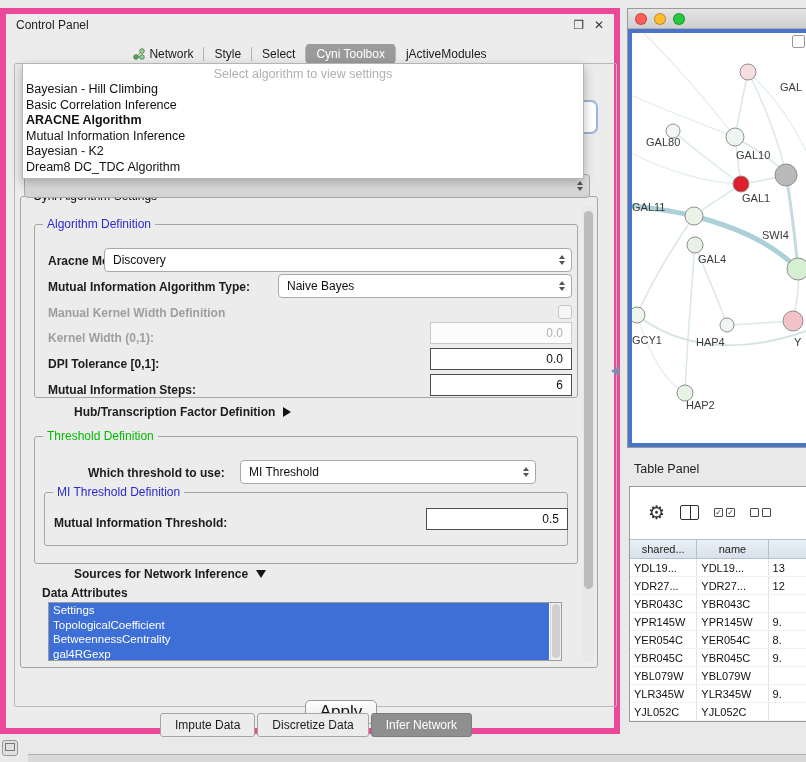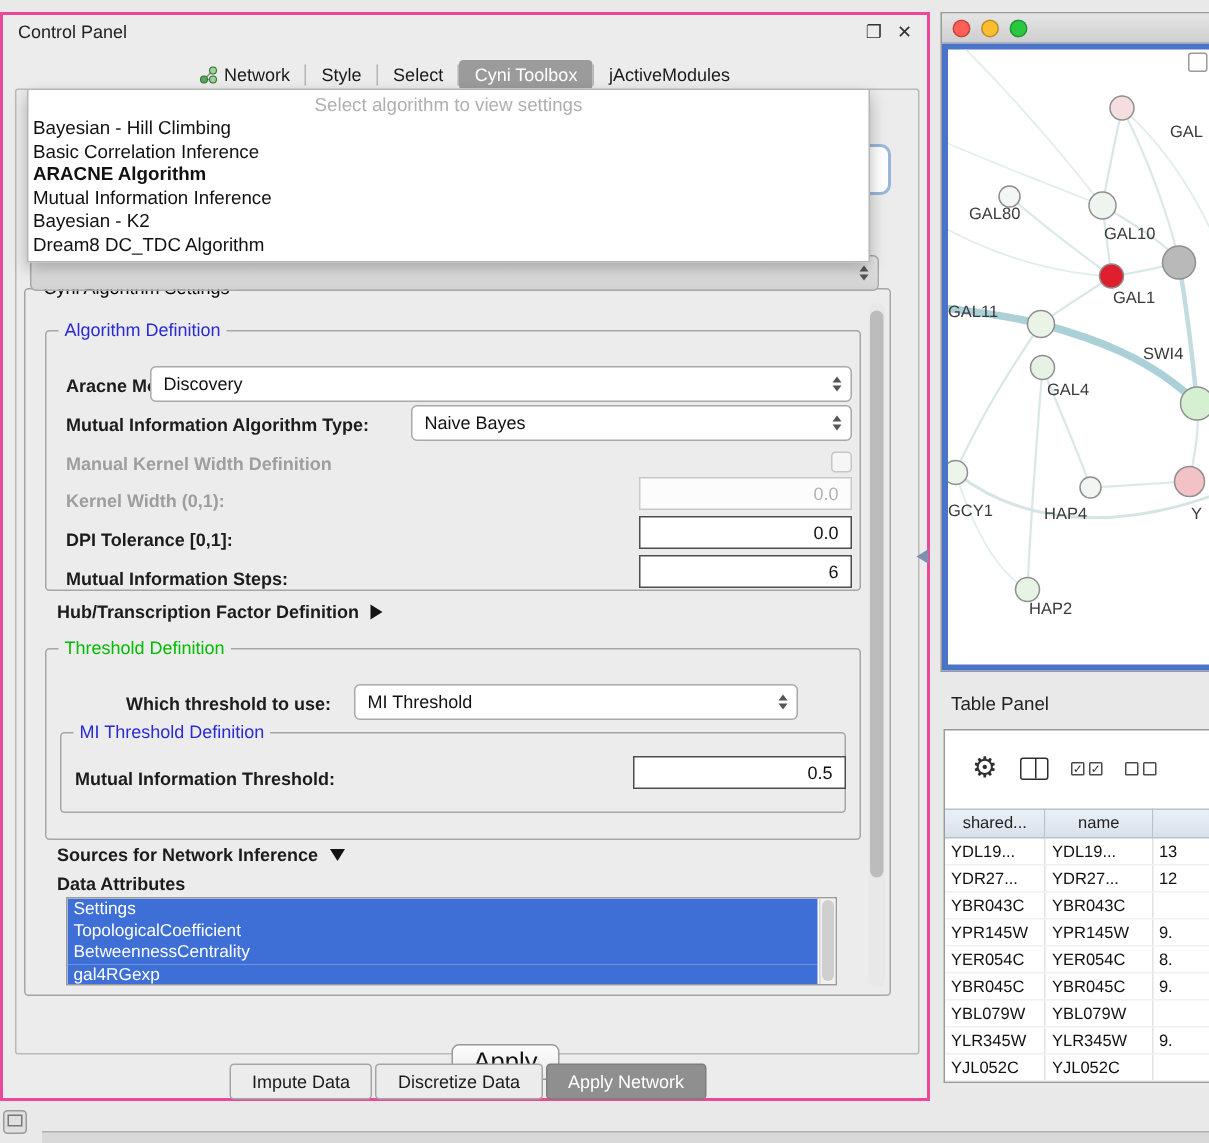--- a/index.html
+++ b/index.html
@@ -1,20 +1,20 @@
 <!DOCTYPE html>
 <html><head>
 <meta charset="utf-8">
 <style>
   html,body{margin:0;padding:0;}
   body{width:806px;height:762px;background:#e9e9e9;font-family:"Liberation Sans",sans-serif;overflow:hidden;}
   #root{position:relative;width:806px;height:762px;overflow:hidden;}
 
   
-  .win{position:absolute;background:#ececec;border:2px solid #ec4899;box-sizing:border-box;}
+  .win{position:absolute;background:#ececec;border:6px solid #ec4899;box-sizing:border-box;}
   .titlebar{height:22px;display:flex;align-items:center;padding:0 10px;font-size:12px;color:#222;}
   .winbtns{margin-left:auto;display:flex;gap:10px;font-size:12px;color:#333;}
   .winbtns span{cursor:default;}
 
   
   .tabbar{position:absolute;top:28px;left:0;width:100%;display:flex;justify-content:center;align-items:center;height:24px;}
   .tab{padding:3px 10px;font-size:12px;color:#1a1a1a;white-space:nowrap;display:flex;align-items:center;gap:4px;}
   .tab.sel{background:#9b9b9b;color:#fff;border-radius:3px;justify-content:flex-end;}
   .tsep{width:1px;height:14px;background:#b4b4b4;}
 
@@ -44,21 +44,21 @@
   .arr-up{width:0;height:0;border-left:3.5px solid transparent;border-right:3.5px solid transparent;border-bottom:4.5px solid #555;}
   .arr-dn{width:0;height:0;border-left:3.5px solid transparent;border-right:3.5px solid transparent;border-top:4.5px solid #555;}
 
   .field{position:absolute;background:#fff;border:1px solid #4d4d4d;display:flex;align-items:center;justify-content:flex-end;padding-right:8px;font-size:12px;color:#111;box-sizing:border-box;}
   .field.dis{border-color:#c9c9c9;color:#b2b2b2;background:#fcfcfc;}
 
   .checkbox{position:absolute;width:14px;height:14px;background:#f6f6f6;border:1px solid #c6c6c6;border-radius:3px;box-sizing:border-box;}
 
   .tri-r{width:0;height:0;border-left:8px solid #141414;border-top:5px solid transparent;border-bottom:5px solid transparent;display:inline-block;margin-left:8px;}
   .tri-d{width:0;height:0;border-top:8px solid #141414;border-left:5px solid transparent;border-right:5px solid transparent;display:inline-block;margin-left:8px;}
-  .row-flex{position:absolute;display:flex;align-items:center;}
+  .row-flex{position:absolute;display:flex;align-items:center;margin-left:32px;}
 
   .attr-list{position:absolute;left:42px;top:588px;width:514px;height:59px;background:#fff;border:1px solid #9a9a9a;box-sizing:border-box;overflow:hidden;}
   .attr-item{height:14.5px;line-height:14.5px;font-size:11.5px;color:#fff;background:#3d6fd7;padding-left:4px;width:calc(100% - 12px);box-sizing:border-box;white-space:nowrap;}
   .list-scroll{position:absolute;right:0;top:0;width:11px;height:100%;background:#f1f1f1;border-left:1px solid #d5d5d5;box-sizing:border-box;}
   .list-thumb{position:absolute;left:1px;top:1px;width:8px;height:95%;background:#cfcfcf;border-radius:4px;}
 
   .vscroll-track{position:absolute;left:577px;top:192px;width:11px;height:456px;background:#e8e8e8;border-radius:5px;}
   .vscroll-thumb{position:absolute;left:578px;top:197px;width:9px;height:378px;background:#bcbcbc;border-radius:5px;}
 
   .apply-btn{position:absolute;left:267px;top:686px;width:72px;height:24px;background:linear-gradient(#fdfdfd,#e9e9e9);border:1px solid #9a9a9a;border-radius:5px;font-size:17px;color:#111;display:flex;align-items:center;justify-content:center;box-sizing:border-box;margin-left:32px;}
@@ -237,21 +237,21 @@
       <div class="list-scroll">
           <div class="list-thumb"></div>
         </div>
     </div>
 
     <div class="apply-btn">Apply</div>
 
     <div class="bottom-tabs">
       <div class="btab">Impute Data</div>
       <div class="btab">Discretize Data</div>
-      <div class="btab sel">Apply Network</div>
+      <div class="btab sel">Infer Network</div>
     </div>
   </div>
 
   <div class="splitter-arrow"></div>
 
   <div class="netwin">
     <div class="net-titlebar">
       <div class="light" style="background:#ff5f57;"></div>
       <div class="light" style="background:#febc2e;"></div>
       <div class="light" style="background:#28c840;"></div>

